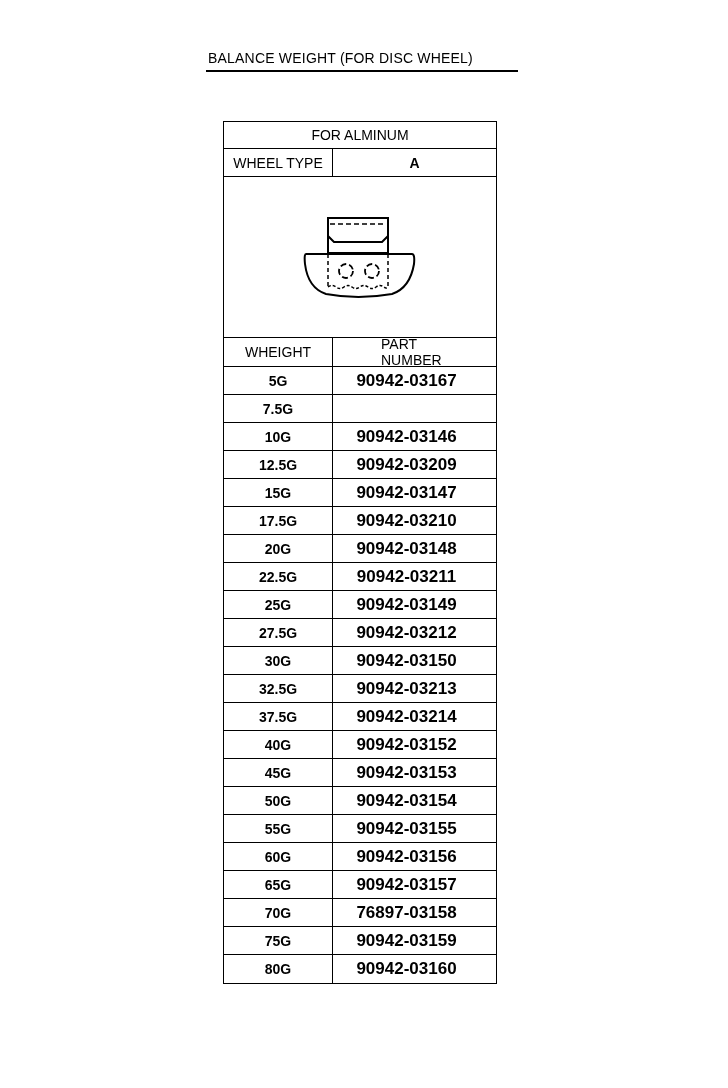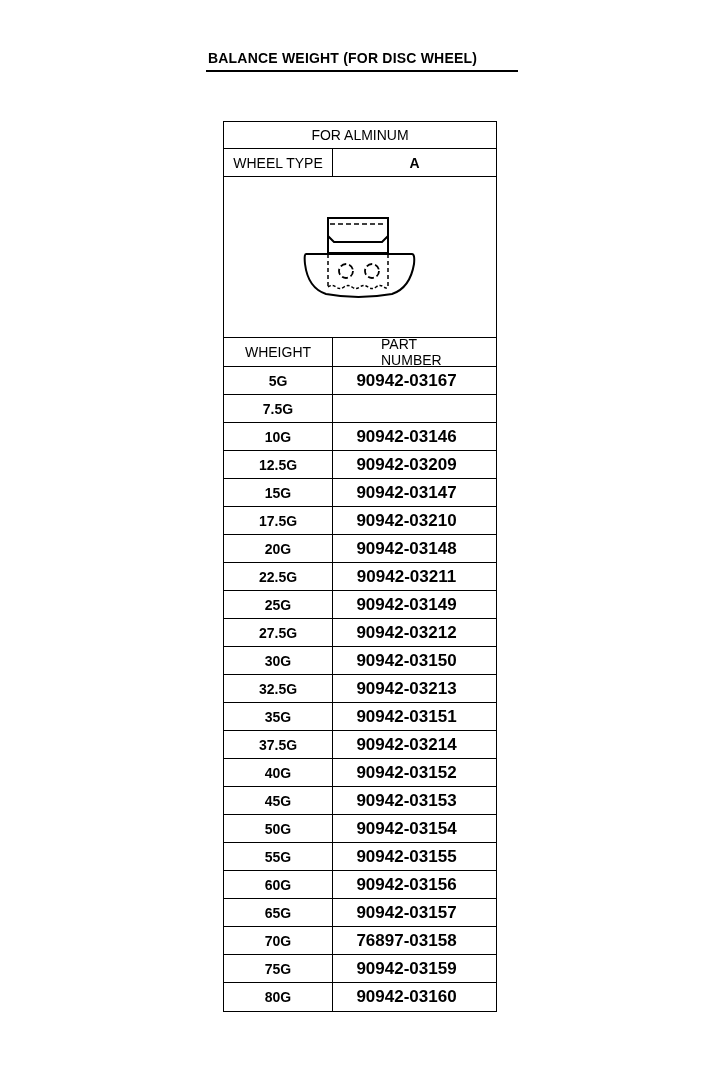--- a/index.html
+++ b/index.html
@@ -1,18 +1,18 @@
 <!DOCTYPE html>
 <html><head>
 <meta charset="utf-8">
 <style>
   html, body { margin:0; padding:0; background:#ffffff; }
   body { width:728px; height:1088px; position:relative; overflow:hidden;
          font-family:"Liberation Sans", "DejaVu Sans", sans-serif; color:#000; }
-  .title { position:absolute; left:208px; top:50px; font-size:14px; font-weight:bold;
+  .title { position:absolute; left:208px; top:50px; font-size:14px; font-weight:normal;
            letter-spacing:0.2px; white-space:nowrap; }
   .title-rule { position:absolute; left:206px; top:70px; width:312px; height:2px; background:#000; }
   .tbl { position:absolute; left:223px; top:121px; width:274px; border:1.5px solid #000;
          box-sizing:border-box; }
   .row { display:flex; border-bottom:1.5px solid #000; box-sizing:border-box; }
   .row:last-child { border-bottom:none;justify-content:flex-end; }
   .cell { display:flex; align-items:center; justify-content:center; font-size:14px;
           box-sizing:border-box; }
   .c1 { width:109px; border-right:1.5px solid #000; }
   .c2 { flex:1; }
@@ -106,24 +106,20 @@
       </div>
       <div class="row r-data">
         <div class="cell c1">30G</div>
         <div class="cell c2">90942-03150</div>
       </div>
       <div class="row r-data">
         <div class="cell c1">32.5G</div>
         <div class="cell c2">90942-03213</div>
       </div>
       <div class="row r-data">
-        <div class="cell c1">35G</div>
-        <div class="cell c2">90942-03151</div>
-      </div>
-      <div class="row r-data">
         <div class="cell c1">37.5G</div>
         <div class="cell c2">90942-03214</div>
       </div>
       <div class="row r-data">
         <div class="cell c1">40G</div>
         <div class="cell c2">90942-03152</div>
       </div>
       <div class="row r-data">
         <div class="cell c1">45G</div>
         <div class="cell c2">90942-03153</div>

